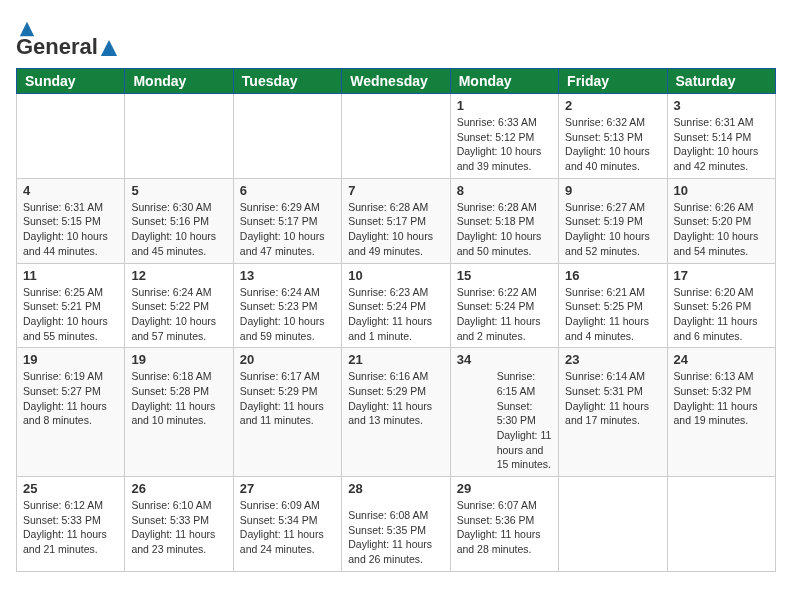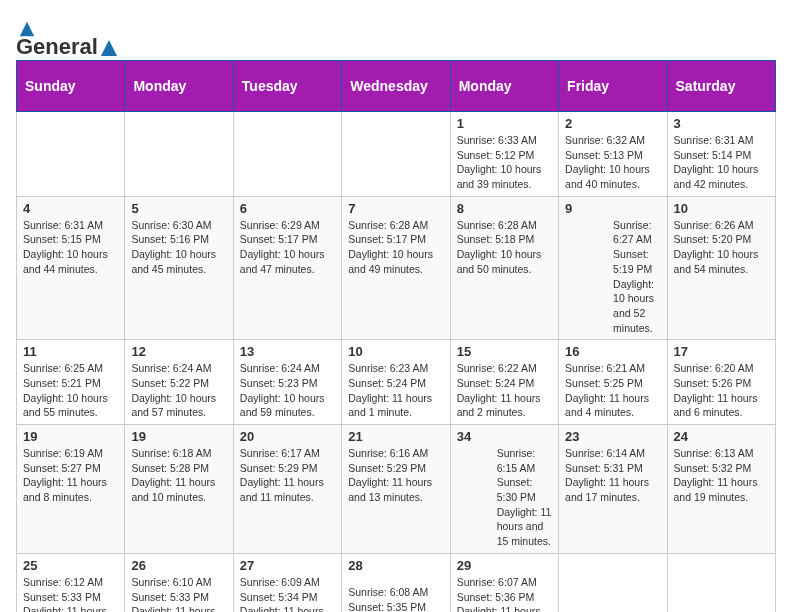--- a/index.html
+++ b/index.html
@@ -7,21 +7,21 @@
       font-family: Arial, sans-serif;
       background: #fff;
       width: 792px;
       min-height: 612px;
       padding: 16px;
     }
     .header {
       display: flex;
       justify-content: space-between;
       align-items: flex-start;
-      margin-bottom: 4px;
+      margin-bottom: 12px;
     }
     .logo {
       display: flex;
       flex-direction: column;
       align-items: flex-start;
     }
     .logo-text {
       font-size: 22px;
       font-weight: bold;
       color: #333;
@@ -47,23 +47,23 @@
       font-size: 16px;
       color: #555;
       font-style: italic;
     }
     .calendar {
       width: 100%;
       border-collapse: collapse;
       border: 1px solid #ccc;
     }
     .calendar th {
-      background-color: #a21caf;
+      background-color: #15803d;
       color: #fff;
-      padding: 17px 8px;
+      padding: 4px 8px;
       text-align: left;
       font-size: 14px;
       border: 1px solid #1557a0;
     }
     .calendar td {
       vertical-align: top;
       padding: 4px 6px;
       border: 1px solid #ccc;
       width: calc(100% / 7);
       min-height: 80px;
@@ -177,21 +177,21 @@
 Daylight: 10 hours and 49 minutes.</div>
         </td>
         <td>
           <span class="day-number">8</span>
           <div class="day-info" style="white-space: pre-line;">Sunrise: 6:28 AM
 Sunset: 5:18 PM
 Daylight: 10 hours and 50 minutes.</div>
         </td>
         <td>
           <span class="day-number">9</span>
-          <div class="day-info" style="white-space: pre-line; margin-left: 48px;">Sunrise: 6:27 AM
+          <div class="day-info" style="white-space: pre-line;">Sunrise: 6:27 AM
 Sunset: 5:19 PM
 Daylight: 10 hours and 52 minutes.</div>
         </td>
         <td>
           <span class="day-number">10</span>
           <div class="day-info" style="white-space: pre-line;">Sunrise: 6:26 AM
 Sunset: 5:20 PM
 Daylight: 10 hours and 54 minutes.</div>
         </td>
       </tr>

